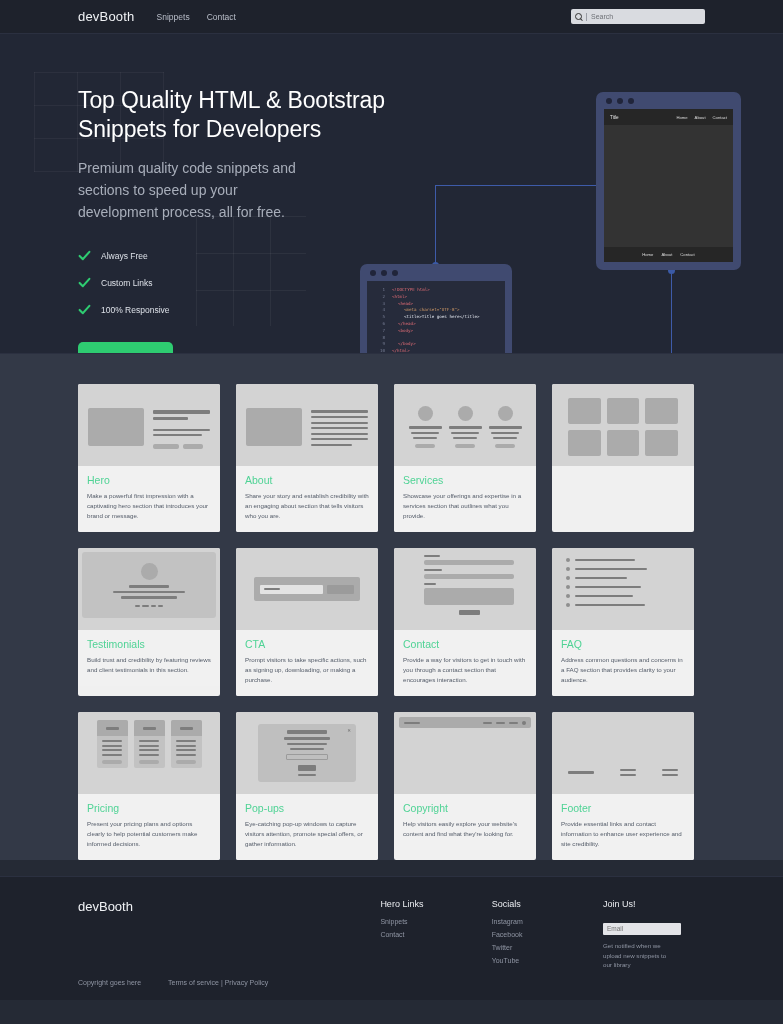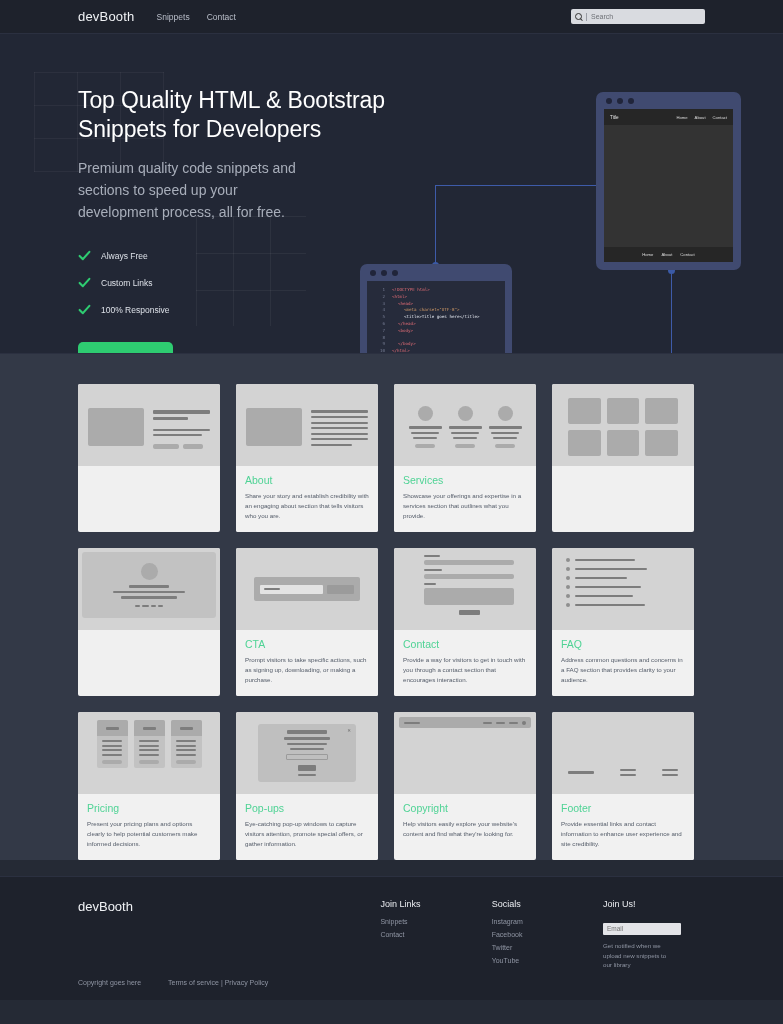--- a/index.html
+++ b/index.html
@@ -440,20 +440,24 @@
               <div class="blk-d" style="height:2px;width:100%"></div>
               <div class="blk-d" style="height:2px;width:86%"></div>
               <div style="height:1px"></div>
               <div class="row-f" style="gap:4px">
                   <div class="blk" style="height:5px;width:26px"></div>
                   <div class="blk" style="height:5px;width:20px"></div>
                 </div>
             </div>
           </div>
         </div>
+        <div class="card-body">
+          <div class="card-title">Hero</div>
+          <div class="card-desc">Make a powerful first impression with a captivating hero section that introduces your brand or message.</div>
+        </div>
       </div>
 
       <div class="card">
         <div class="thumb">
           <div class="t-hero">
             <div class="img blk"></div>
             <div class="lines">
               <div class="blk-d" style="height:2.5px;width:100%"></div>
               <div class="blk-d" style="height:2px;width:100%"></div>
               <div class="blk-d" style="height:2px;width:100%"></div>
@@ -528,20 +532,24 @@
               <div class="blk-d" style="height:2.5px;width:56px"></div>
               <div class="row-f" style="gap:2px;margin-top:3px">
                 <div class="blk-d" style="height:2px;width:5px"></div>
                 <div class="blk-d" style="height:2.5px;width:7px"></div>
                 <div class="blk-d" style="height:2px;width:5px"></div>
                 <div class="blk-d" style="height:2px;width:5px"></div>
               </div>
             </div>
           </div>
         </div>
+        <div class="card-body">
+          <div class="card-title">Testimonials</div>
+          <div class="card-desc">Build trust and credibility by featuring reviews and client testimonials in this section.</div>
+        </div>
       </div>
 
       <div class="card">
         <div class="thumb" style="padding:0">
           <div class="t-cta">
             <div class="bar">
               <div class="inp">
                   <div class="blk-d" style="height:2px;width:16px"></div>
                 </div>
               <div class="btn"></div>
@@ -722,21 +730,21 @@
         </div>
       </div>
     </div>
   </div>
 
   <div class="site-footer">
     <div class="foot-top">
       <div class="foot-brand">devBooth</div>
 
       <div class="foot-col">
-        <h4>Join Links</h4>
+        <h4>Hero Links</h4>
         <a href="#">Snippets</a>
         <a href="#">Contact</a>
       </div>
 
       <div class="foot-col">
         <h4>Socials</h4>
         <a href="#">Instagram</a>
         <a href="#">Facebook</a>
         <a href="#">Twitter</a>
         <a href="#">YouTube</a>

